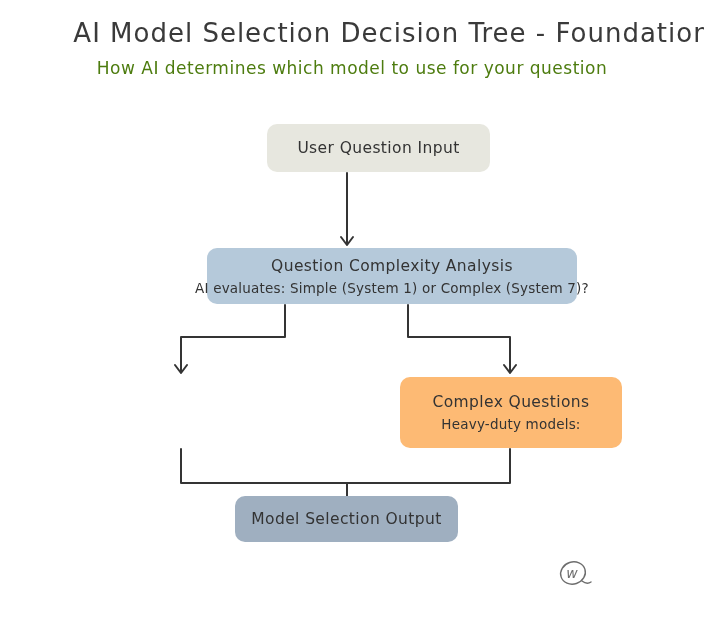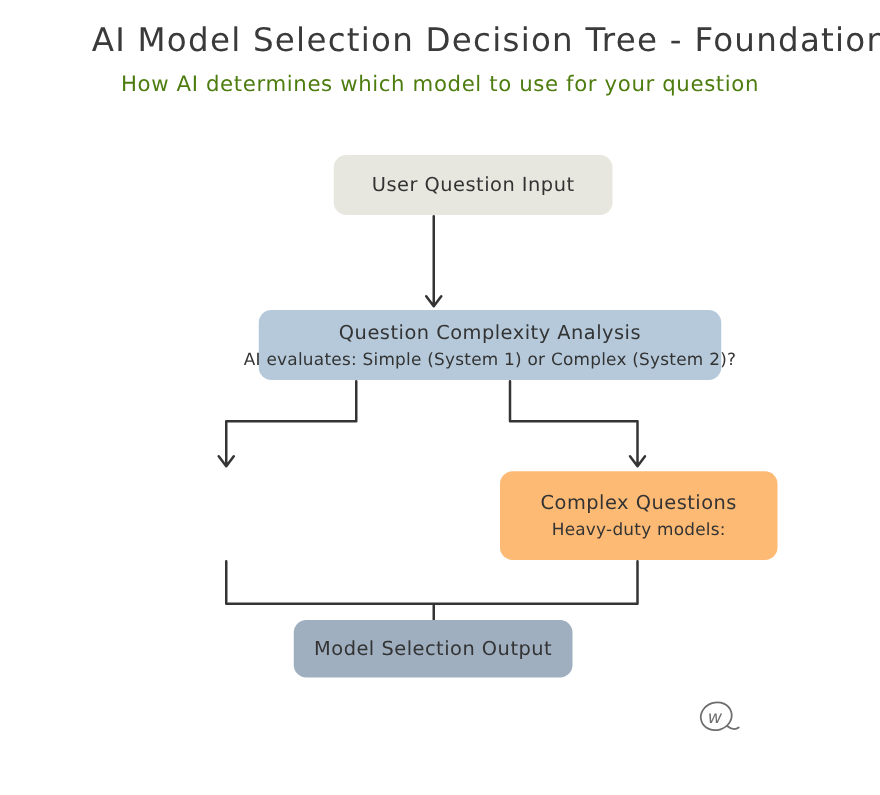--- a/index.html
+++ b/index.html
@@ -105,21 +105,21 @@
 
     <path d="M181,449 L181,483 M510,449 L510,483 M181,483 L510,483 M347,483 L347,515 M341,507 L347,515 L353,507"></path>
   </svg>
 
   <div class="node node-input" style="background-color: rgb(231, 231, 223);">
     <div class="label">User Question Input</div>
   </div>
 
   <div class="node node-analysis" style="background-color: rgb(181, 201, 218);">
     <div class="label">Question Complexity Analysis</div>
-    <div class="detail">AI evaluates: Simple (System 1) or Complex (System 2)?</div>
+    <div class="detail">AI evaluates: Simple (System 1) or Complex (System 7)?</div>
   </div>
 
 
   <div class="node node-complex" style="background-color: #fdba74;">
     <div class="label">Complex Questions</div>
     <div class="detail">Heavy-duty models:</div>
   </div>
 
   <div class="node node-output" style="background-color: rgb(159, 175, 192);">
     <div class="label">Model Selection Output</div>

